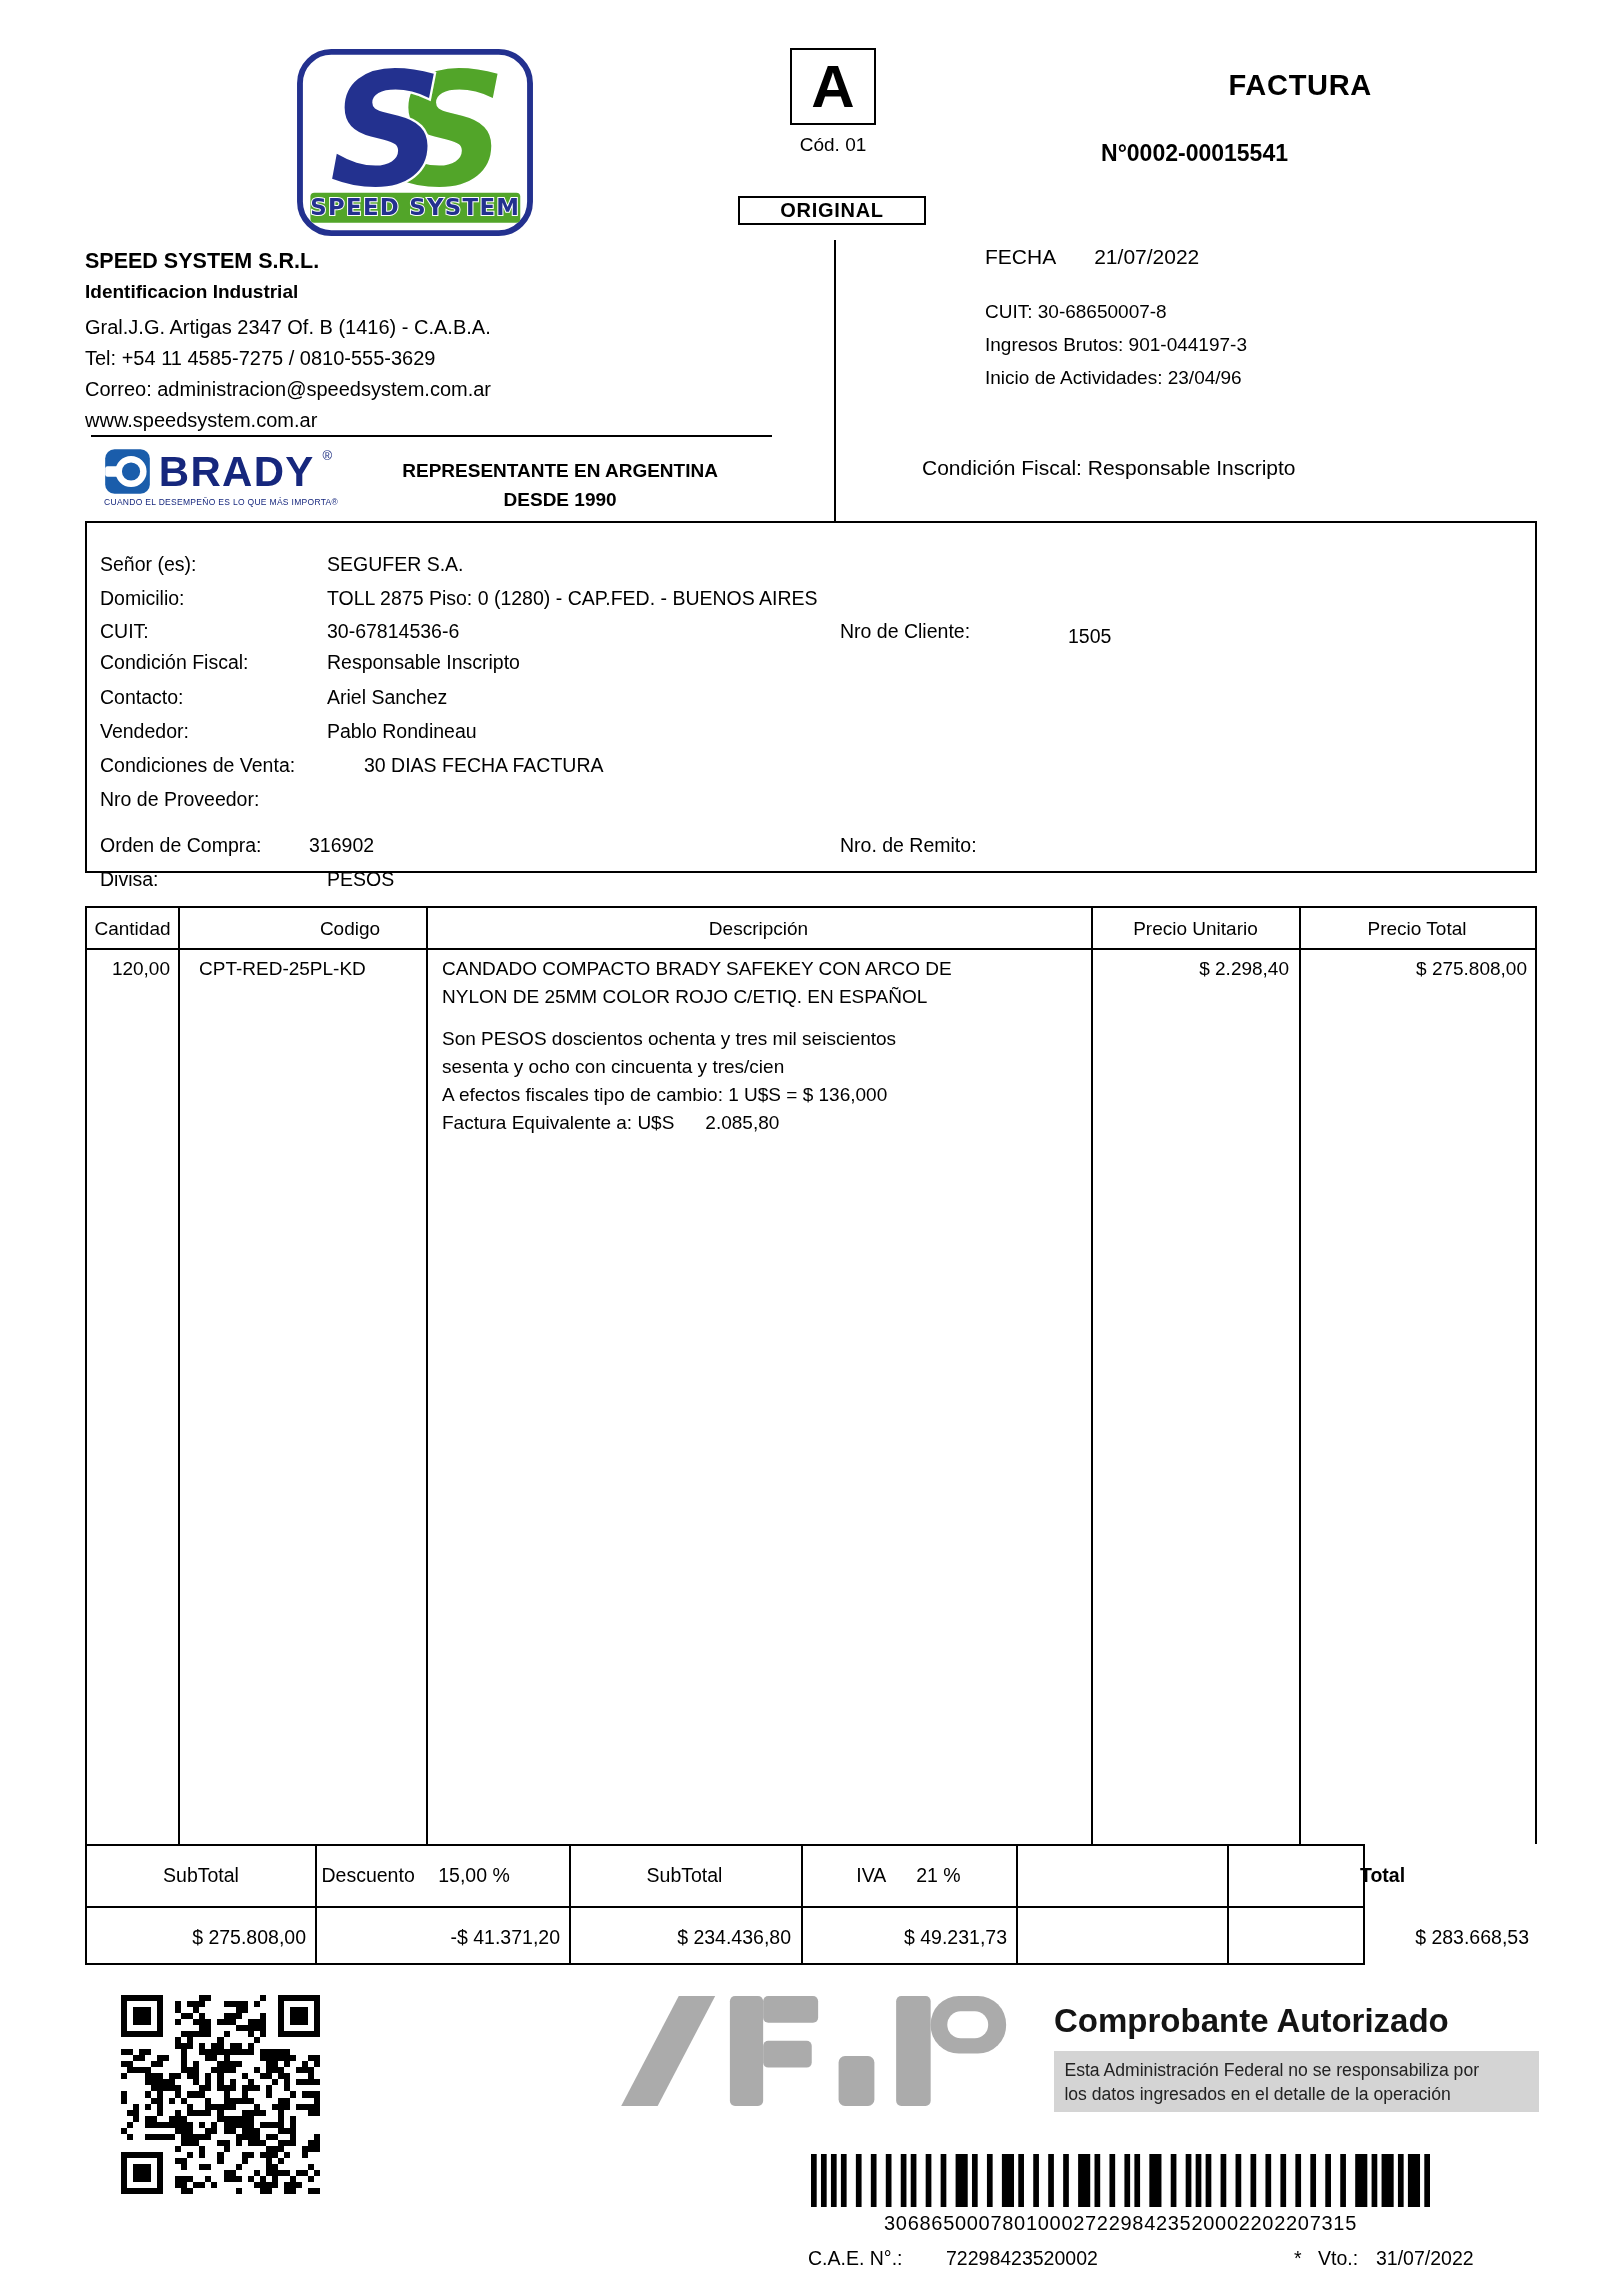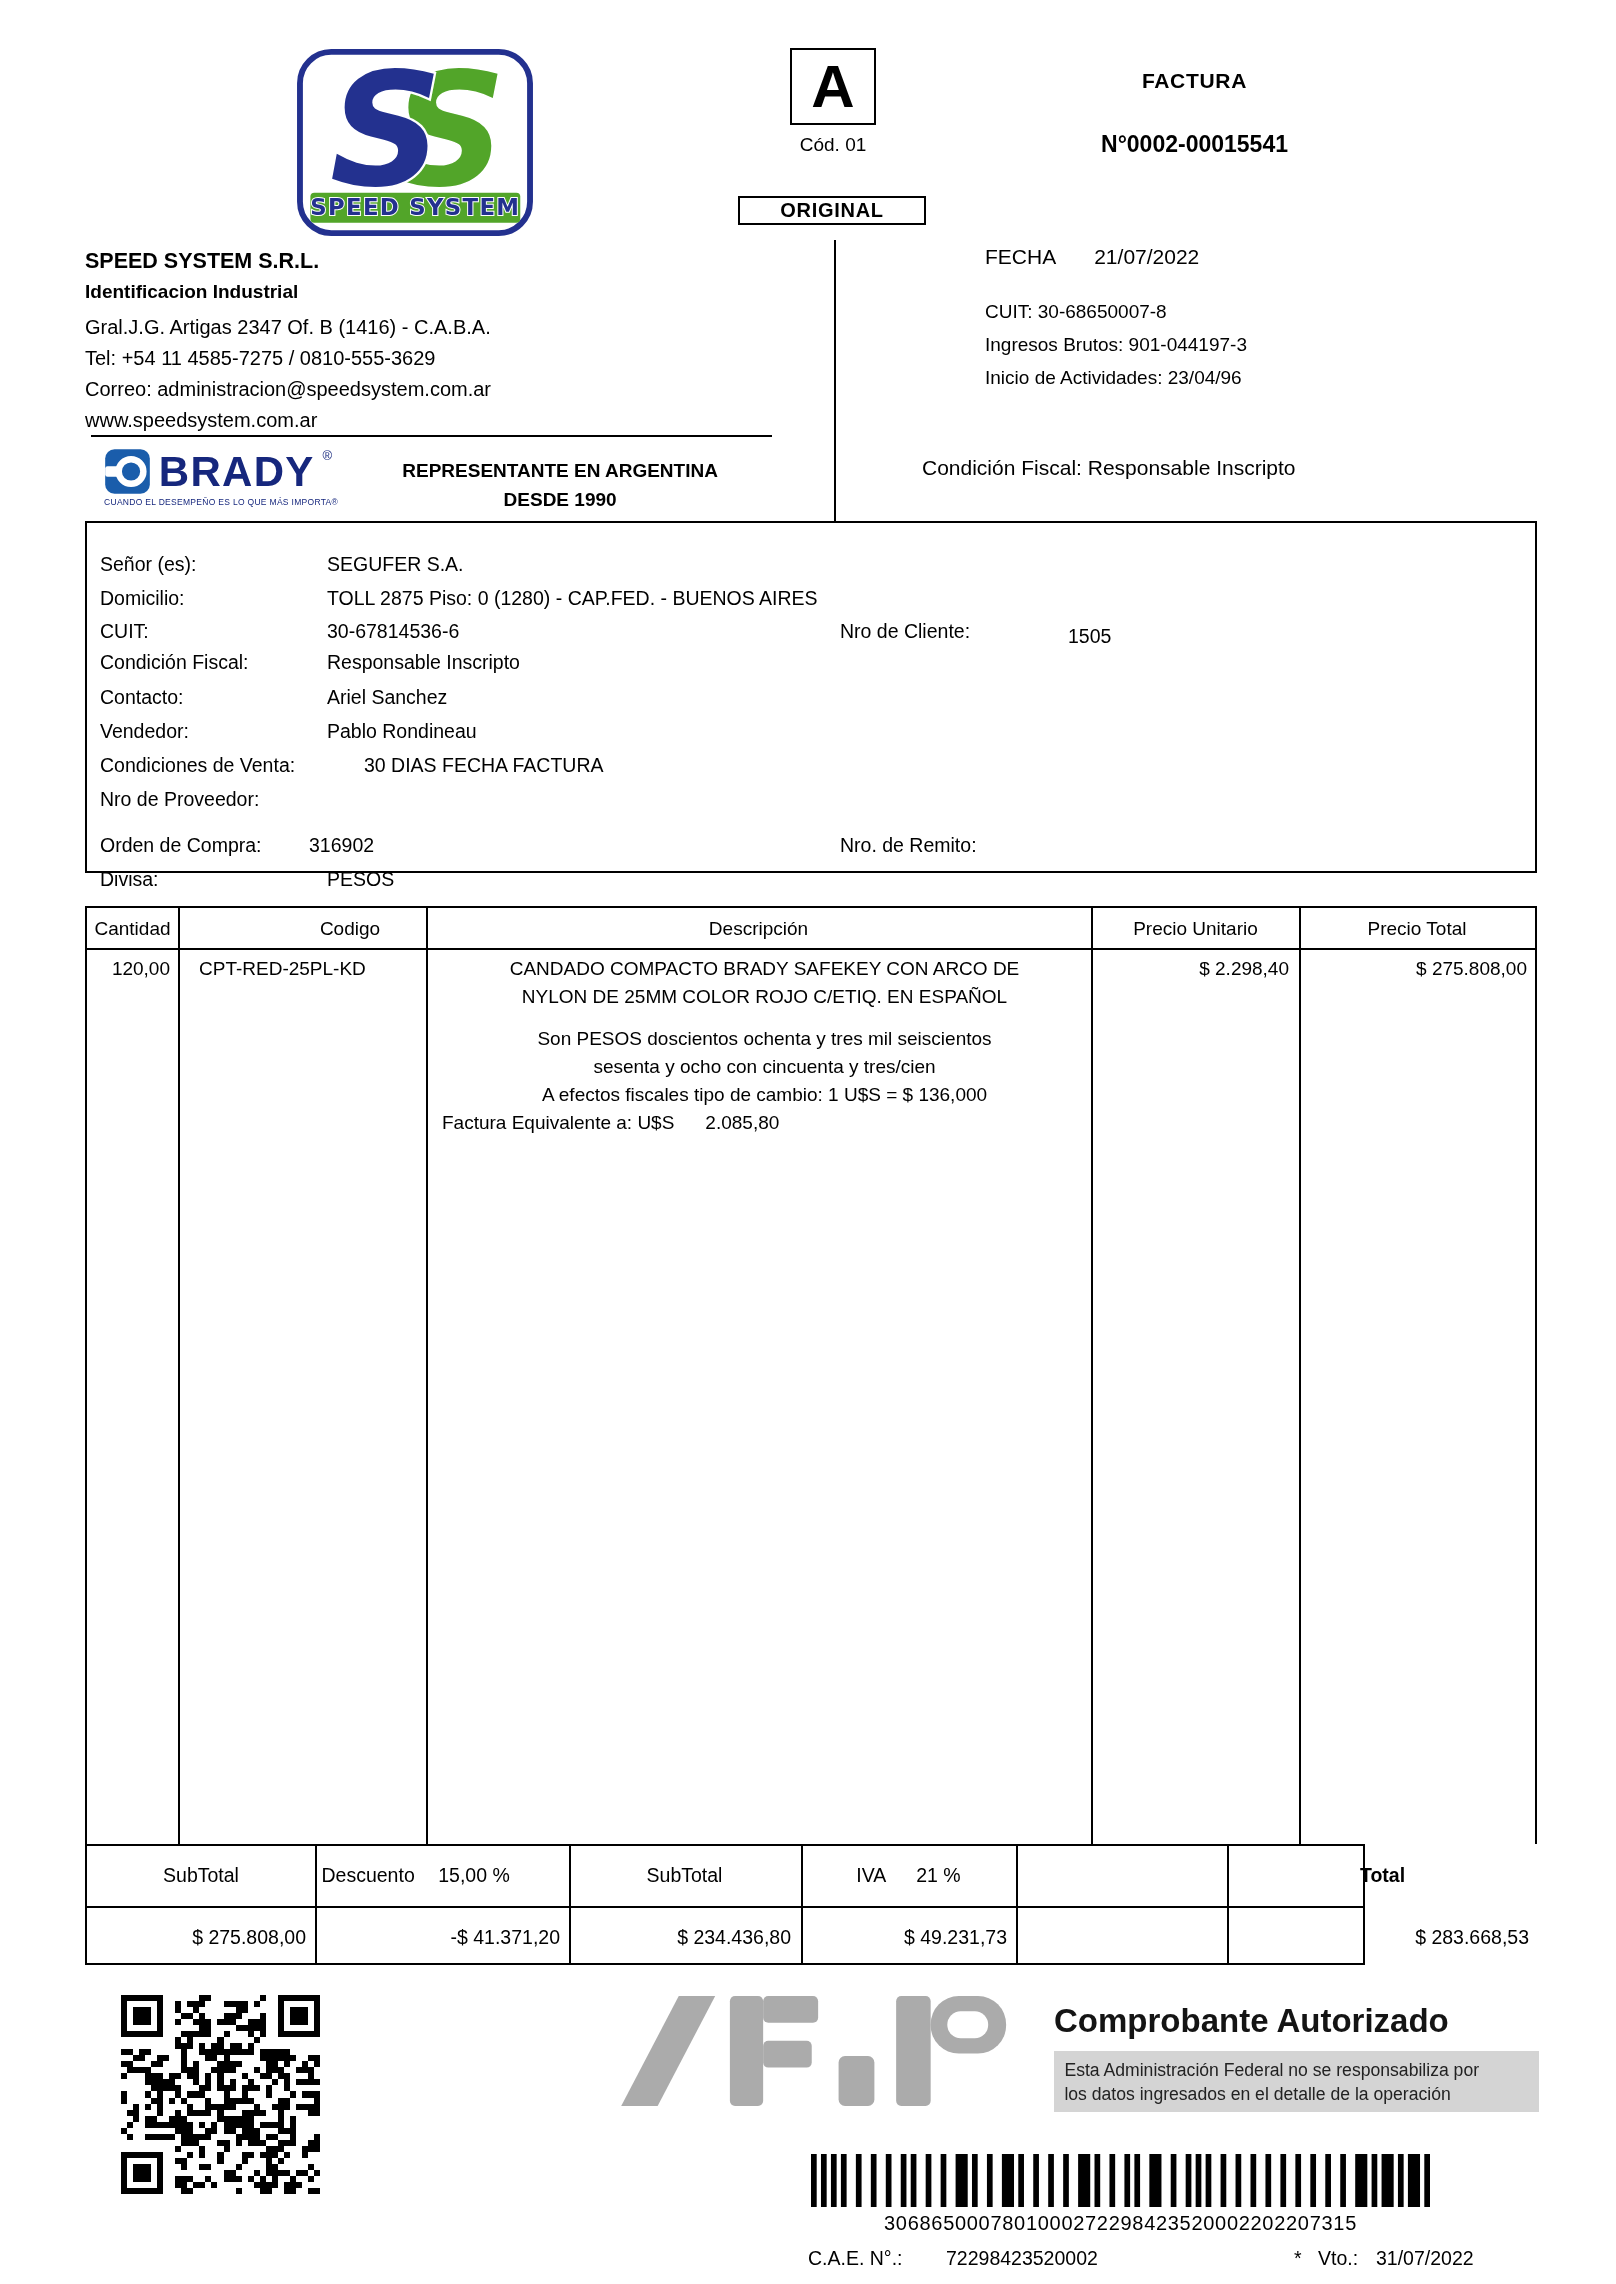--- a/index.html
+++ b/index.html
@@ -16,41 +16,41 @@
   .company-block { position:absolute; left:85px; top:249px; width:687px; }
   .company-name { font-size:21.5px; font-weight:bold; margin-bottom:6.5px; }
   .company-sub  { font-size:19px; font-weight:bold; margin-bottom:9px; }
   .company-line { font-size:20px; line-height:31px; }
   .letter-box { position:absolute; left:790px; top:48px; width:86px; height:77px; border:2.6px solid #000;
                 display:flex; align-items:center; justify-content:center; font-size:60px; font-weight:bold; }
   .letter-code { position:absolute; left:790px; top:134px; width:86px; text-align:center; font-size:19px; }
   .original-box { position:absolute; left:738px; top:196px; width:188px; height:29px; border:2.6px solid #000;
                   display:flex; align-items:center; justify-content:center; font-size:20px; font-weight:bold; letter-spacing:0.7px; }
   .title-block { position:absolute; left:1017px; top:69px; width:355px; text-align:center; }
-  .factura-title { font-size:21px; font-weight:bold; letter-spacing:0.7px; }
+  .factura-title { font-size:29px; font-weight:bold; letter-spacing:0.7px;text-align:right; }
   .factura-number { font-size:23px; font-weight:bold; margin-top:38px; }
   .fecha-row { position:absolute; left:985px; top:245px; display:flex; gap:38px; font-size:21px; }
   .fiscal-block { position:absolute; left:985px; top:295px; font-size:19px; line-height:33px; }
   .condicion { position:absolute; left:922px; top:456px; font-size:21px; }
   .brady-row { position:absolute; left:104px; top:448px; width:671px; display:flex; align-items:flex-start; }
   .brady-top { display:flex; align-items:center; gap:7.8px; }
   .brady-word { font-size:42px; font-weight:bold; color:#16277d; letter-spacing:1.3px; line-height:1; }
   .brady-reg { font-size:13px; color:#16277d; align-self:flex-start; }
   .brady-tag { font-size:8.5px; color:#16277d; margin-top:2px; letter-spacing:0.3px; }
   .rep-block { margin-left:46px; width:352px; text-align:center; font-size:19px; font-weight:bold; line-height:29px; padding-top:7.8px; }
 
   
   .cust-box { position:absolute; left:85px; top:521px; width:1452px; height:352px; border:2px solid #000; }
   .cl, .cv { position:absolute; font-size:19.5px; white-space:nowrap;margin-top:16px; }
 
   
   .table-box { position:absolute; left:85px; top:906px; width:1452px; height:938px; border:2px solid #000; border-bottom:none; }
   .th { position:absolute; top:10.4px; text-align:center; font-size:19px; }
   .cell { position:absolute; font-size:19px; white-space:nowrap; }
-  .desc-block { position:absolute; left:355px; top:47px; width:645px; font-size:19px; line-height:28px;text-align:center; }
+  .desc-block { position:absolute; left:355px; top:47px; width:645px; font-size:19px; line-height:28px; }
   .desc-gap { height:14.3px; }
   .equiv { display:flex; gap:31px; }
 
   
   .totals-box { position:absolute; left:85px; top:1844px; width:1280px; height:121px; border:2px solid #000; }
   .tlbl { position:absolute; top:18px; font-size:19.5px; display:flex; justify-content:center; white-space:nowrap; }
   .tval { position:absolute; top:80px; font-size:19.5px; text-align:right; padding-right:9px; white-space:nowrap; }
 
   
   .comp-title { position:absolute; left:1054px; top:2002px; font-size:33px; font-weight:bold; color:#141414; white-space:nowrap; }

